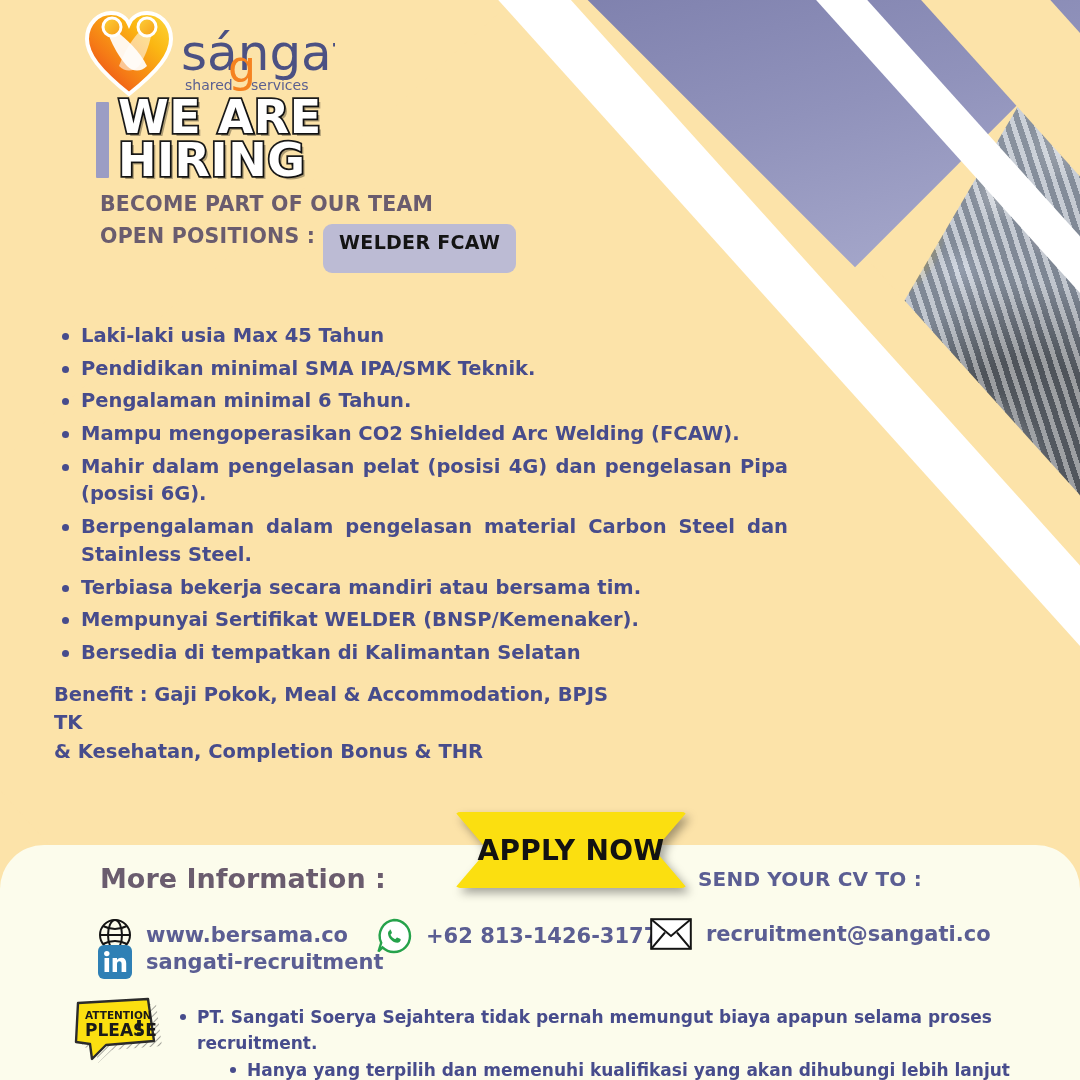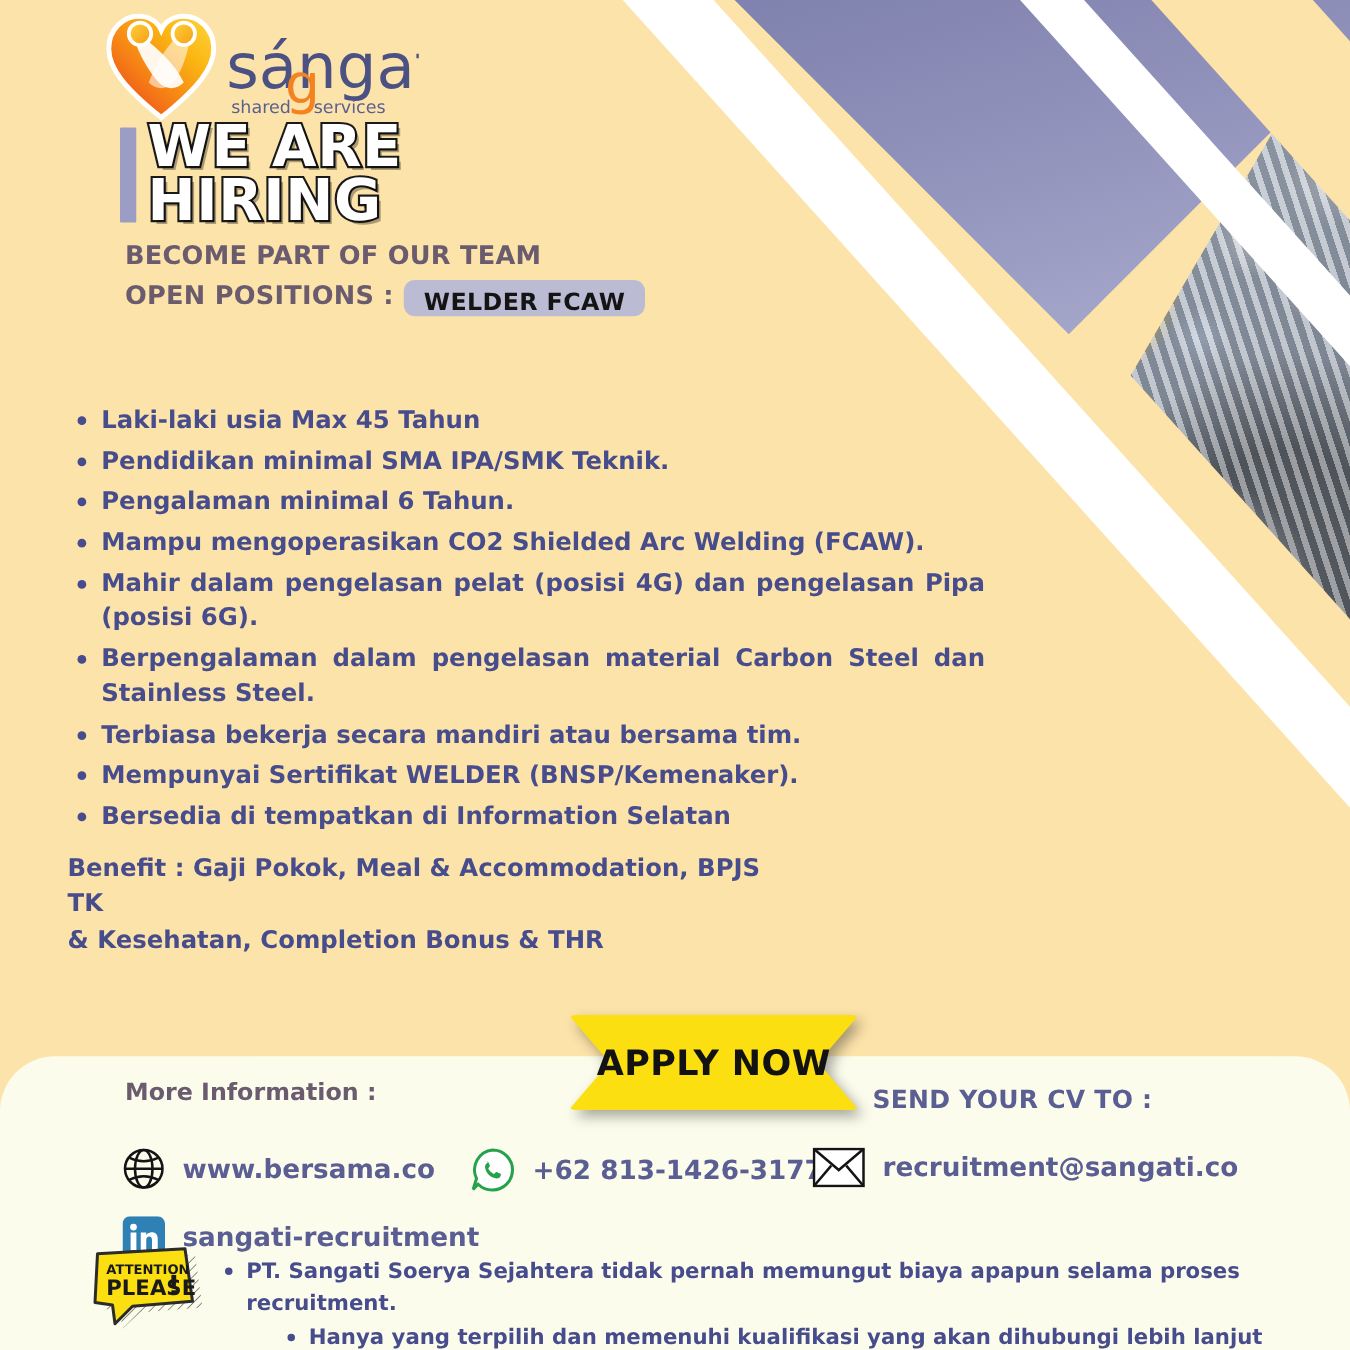--- a/index.html
+++ b/index.html
@@ -148,21 +148,21 @@
     display:flex; align-items:flex-start; gap:8px;
   }
   .openpos-label {
     font-family:"DejaVu Sans", sans-serif;
     font-weight:bold; font-size:20.5px; color:#6A5C6E; letter-spacing:.2px;
   }
   .position-badge {
     background:#BCBBD4; color:#141414;
     font-family:"DejaVu Sans", sans-serif;
     font-weight:bold; font-size:19px;
-    padding:7px 16px 0; border-radius:9px;
+    padding:7px 16px 20px; border-radius:9px;
     letter-spacing:.3px;
   }
 
   
   .reqs { position:absolute; left:62px; top:322px; width:726px; }
   .req {
     display:flex; align-items:flex-start; gap:12px;
     font-family:"DejaVu Sans", sans-serif;
     font-weight:bold; font-size:19.5px; line-height:1.42;
     color:#474C8C;
@@ -187,36 +187,36 @@
 
   
   .footer {
     position:absolute; left:0; top:845px; width:1080px; height:235px;
     background:#FCFCEC;
     border-radius:44px 44px 0 0;
   }
   .more-info {
     position:absolute; left:100px; top:18px;
     font-family:"DejaVu Sans", sans-serif;
-    font-weight:bold; font-size:19px; color:#6A5C6E;
+    font-weight:bold; font-size:27px; color:#6A5C6E;
   }
   .send-cv {
     position:absolute; left:698px; top:22px;
     font-family:"DejaVu Sans", sans-serif;
     font-weight:bold; font-size:20px; color:#5B5E93; letter-spacing:.2px;
   }
   .contact {
     position:absolute; display:flex; align-items:center; gap:14px;
     font-family:"DejaVu Sans", sans-serif;
     font-weight:bold; font-size:21px; color:#5B5E93;
   }
   .c-web   { left:98px;  top:73px; }
   .c-wa    { left:376px; top:73px; }
   .c-mail  { left:650px; top:73px; }
-  .c-li    { left:98px;  top:128px; }
+  .c-li    { left:98px;  top:100px; }
   .contact .ico { flex:0 0 auto; display:block; }
 
   .subject-badge {
     position:absolute; left:637px; top:113px;
     background:#FBE10D; color:#141414;
     font-family:"DejaVu Sans", sans-serif;
     font-weight:bold; font-size:18px;
     padding:7px 13px 8px; border-radius:6px;
     letter-spacing:.2px; white-space:nowrap;
   }
@@ -353,21 +353,21 @@
     <div class="req">
         <span class="dot"></span>
         <span class="txt">Terbiasa bekerja secara mandiri atau bersama tim.</span>
       </div>
     <div class="req">
         <span class="dot"></span>
         <span class="txt">Mempunyai Sertifikat WELDER (BNSP/Kemenaker).</span>
       </div>
     <div class="req">
         <span class="dot"></span>
-        <span class="txt">Bersedia di tempatkan di Information Selatan</span>
+        <span class="txt">Bersedia di tempatkan di Kalimantan Selatan</span>
       </div>
   </div>
 
   <div class="benefit">Benefit : Gaji Pokok, Meal &amp; Accommodation, BPJS TK
 &amp; Kesehatan, Completion Bonus &amp; THR</div>
 
   <div class="footer">
 
     <div class="more-info">More Information :</div>
     <div class="send-cv">SEND YOUR CV TO :</div>

